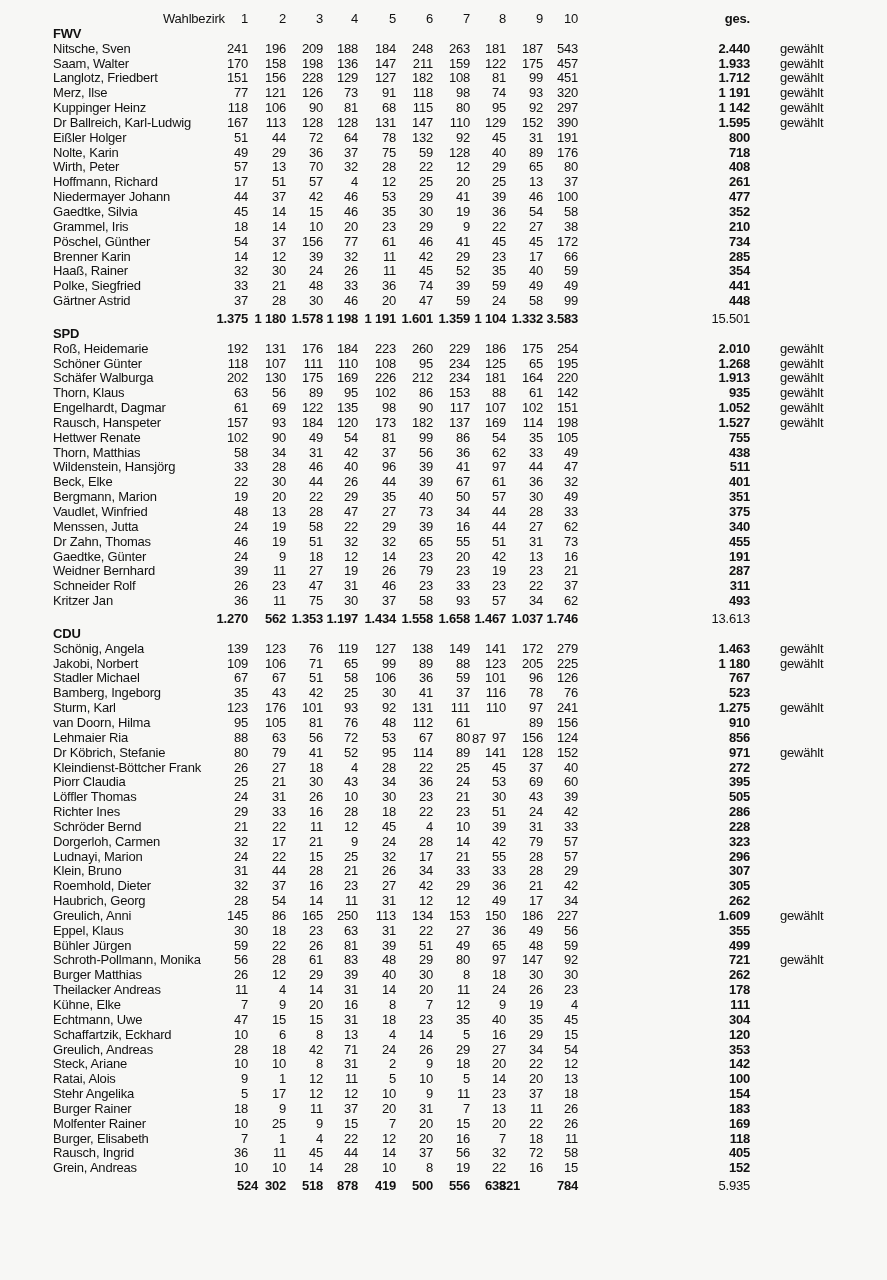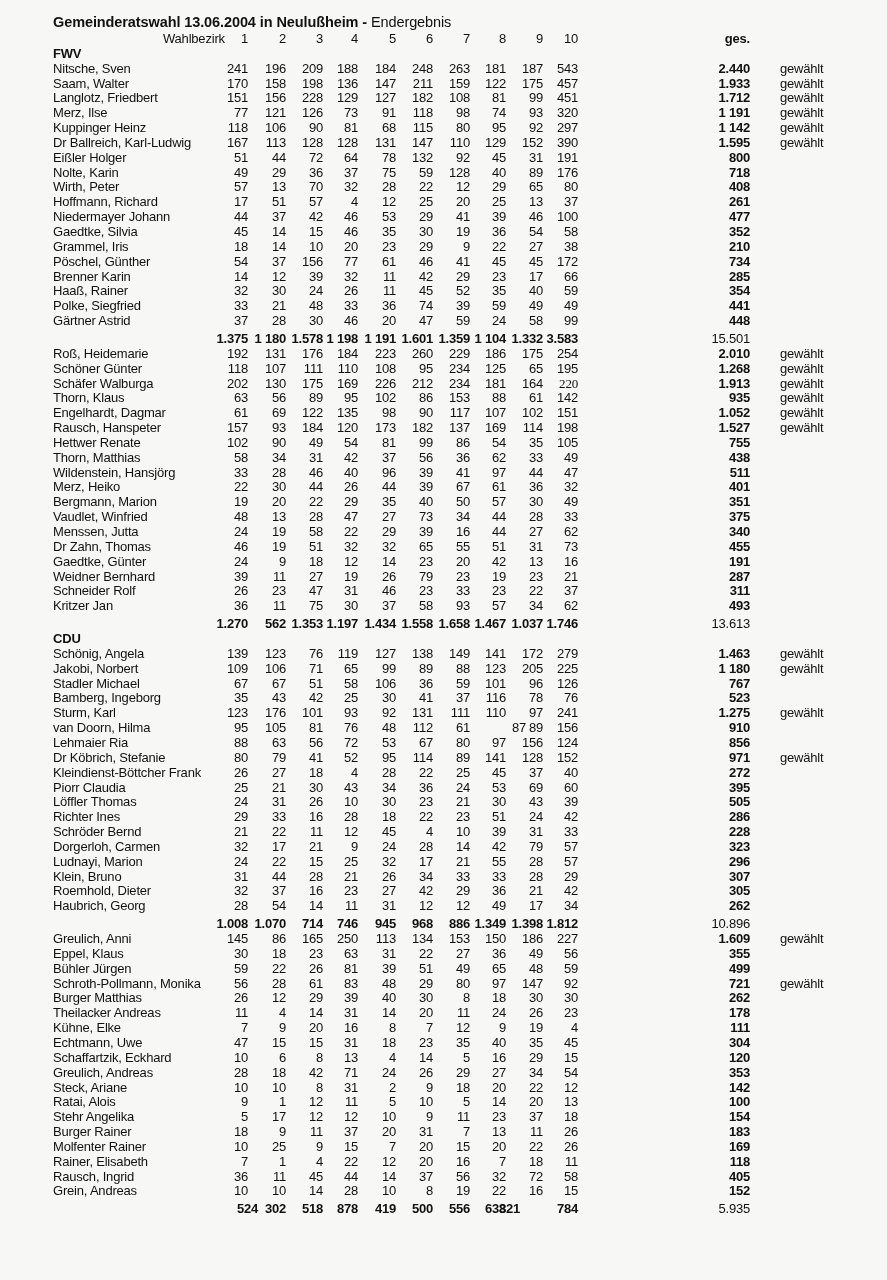--- a/index.html
+++ b/index.html
@@ -22,23 +22,20 @@
   .hdr .ges { font-weight: bold; }
   .party { font-weight: bold; }
   .sum .num { font-weight: bold; }
   .sum .ges { font-weight: normal; }
   .sum { height: 18px; line-height: 20px; }
 </style>
 </head>
 <body>
 
 <div class="page">
-  <div class="title">
-    <b>Gemeinderatswahl 13.06.2004 in Neulußheim</b><span style="font-weight:bold"> - </span><span>Endergebnis</span>
-  </div>
   <div class="row hdr" id="hdr">
     <span class="wb">Wahlbezirk</span>
     <span class="ges">ges.</span>
   <span class="num" style="left: 155px;">1</span>
       <span class="num" style="left: 193px;">2</span>
       <span class="num" style="left: 230px;">3</span>
       <span class="num" style="left: 265px;">4</span>
       <span class="num" style="left: 303px;">5</span>
       <span class="num" style="left: 340px;">6</span>
       <span class="num" style="left: 377px;">7</span>
@@ -327,20 +324,21 @@
           <span class="num" style="left: 303px;">1 191</span>
           <span class="num" style="left: 340px;">1.601</span>
           <span class="num" style="left: 377px;">1.359</span>
           <span class="num" style="left: 413px;">1 104</span>
           <span class="num" style="left: 450px;">1.332</span>
           <span class="num" style="left: 485px;">3.583</span>
           <span class="ges">15.501</span>
         </div>
       </div>
       <div>
+        <div class="row party">SPD</div>
         <div class="row">
           <span class="name">Roß, Heidemarie</span>
           <span class="num" style="left: 155px;">192</span>
           <span class="num" style="left: 193px;">131</span>
           <span class="num" style="left: 230px;">176</span>
           <span class="num" style="left: 265px;">184</span>
           <span class="num" style="left: 303px;">223</span>
           <span class="num" style="left: 340px;">260</span>
           <span class="num" style="left: 377px;">229</span>
           <span class="num" style="left: 413px;">186</span>
@@ -368,21 +366,21 @@
           <span class="name">Schäfer  Walburga</span>
           <span class="num" style="left: 155px;">202</span>
           <span class="num" style="left: 193px;">130</span>
           <span class="num" style="left: 230px;">175</span>
           <span class="num" style="left: 265px;">169</span>
           <span class="num" style="left: 303px;">226</span>
           <span class="num" style="left: 340px;">212</span>
           <span class="num" style="left: 377px;">234</span>
           <span class="num" style="left: 413px;">181</span>
           <span class="num" style="left: 450px;">164</span>
-          <span class="num" style="left: 485px; font-family: Liberation Serif, serif;">220</span>
+          <span class="num" style="left: 485px;">220</span>
           <span class="ges">1.913</span>
           <span class="status">gewählt</span>
         </div>
         <div class="row">
           <span class="name">Thorn, Klaus</span>
           <span class="num" style="left: 155px;">63</span>
           <span class="num" style="left: 193px;">56</span>
           <span class="num" style="left: 230px;">89</span>
           <span class="num" style="left: 265px;">95</span>
           <span class="num" style="left: 303px;">102</span>
@@ -463,21 +461,21 @@
           <span class="num" style="left: 303px;">96</span>
           <span class="num" style="left: 340px;">39</span>
           <span class="num" style="left: 377px;">41</span>
           <span class="num" style="left: 413px;">97</span>
           <span class="num" style="left: 450px;">44</span>
           <span class="num" style="left: 485px;">47</span>
           <span class="ges">511</span>
           <span class="status"></span>
         </div>
         <div class="row">
-          <span class="name">Merz, Heiko</span>
+          <span class="name">Beck, Elke</span>
           <span class="num" style="left: 155px;">22</span>
           <span class="num" style="left: 193px;">30</span>
           <span class="num" style="left: 230px;">44</span>
           <span class="num" style="left: 265px;">26</span>
           <span class="num" style="left: 303px;">44</span>
           <span class="num" style="left: 340px;">39</span>
           <span class="num" style="left: 377px;">67</span>
           <span class="num" style="left: 413px;">61</span>
           <span class="num" style="left: 450px;">36</span>
           <span class="num" style="left: 485px;">32</span>
@@ -697,21 +695,21 @@
         </div>
         <div class="row">
           <span class="name">van Doorn, Hilma</span>
           <span class="num" style="left: 155px;">95</span>
           <span class="num" style="left: 193px;">105</span>
           <span class="num" style="left: 230px;">81</span>
           <span class="num" style="left: 265px;">76</span>
           <span class="num" style="left: 303px;">48</span>
           <span class="num" style="left: 340px;">112</span>
           <span class="num" style="left: 377px;">61</span>
-          <span class="num" style="left: 433px;">87</span>
+          <span class="num" style="left: 393px; margin-top: 16px;">87</span>
           <span class="num" style="left: 450px;">89</span>
           <span class="num" style="left: 485px;">156</span>
           <span class="ges">910</span>
           <span class="status"></span>
         </div>
         <div class="row">
           <span class="name">Lehmaier  Ria</span>
           <span class="num" style="left: 155px;">88</span>
           <span class="num" style="left: 193px;">63</span>
           <span class="num" style="left: 230px;">56</span>
@@ -883,33 +881,20 @@
           <span class="num" style="left: 265px;">11</span>
           <span class="num" style="left: 303px;">31</span>
           <span class="num" style="left: 340px;">12</span>
           <span class="num" style="left: 377px;">12</span>
           <span class="num" style="left: 413px;">49</span>
           <span class="num" style="left: 450px;">17</span>
           <span class="num" style="left: 485px;">34</span>
           <span class="ges">262</span>
           <span class="status"></span>
         </div>
-        <div class="row sum">
-          <span class="num" style="left: 155px;">1.008</span>
-          <span class="num" style="left: 193px;">1.070</span>
-          <span class="num" style="left: 230px;">714</span>
-          <span class="num" style="left: 265px;">746</span>
-          <span class="num" style="left: 303px;">945</span>
-          <span class="num" style="left: 340px;">968</span>
-          <span class="num" style="left: 377px;">886</span>
-          <span class="num" style="left: 413px;">1.349</span>
-          <span class="num" style="left: 450px;">1.398</span>
-          <span class="num" style="left: 485px;">1.812</span>
-          <span class="ges">10.896</span>
-        </div>
       </div>
       <div>
         <div class="row">
           <span class="name">Greulich, Anni</span>
           <span class="num" style="left: 155px;">145</span>
           <span class="num" style="left: 193px;">86</span>
           <span class="num" style="left: 230px;">165</span>
           <span class="num" style="left: 265px;">250</span>
           <span class="num" style="left: 303px;">113</span>
           <span class="num" style="left: 340px;">134</span>
@@ -1124,21 +1109,21 @@
           <span class="num" style="left: 303px;">7</span>
           <span class="num" style="left: 340px;">20</span>
           <span class="num" style="left: 377px;">15</span>
           <span class="num" style="left: 413px;">20</span>
           <span class="num" style="left: 450px;">22</span>
           <span class="num" style="left: 485px;">26</span>
           <span class="ges">169</span>
           <span class="status"></span>
         </div>
         <div class="row">
-          <span class="name">Rainer, Elisabeth</span>
+          <span class="name">Burger, Elisabeth</span>
           <span class="num" style="left: 155px;">7</span>
           <span class="num" style="left: 193px;">1</span>
           <span class="num" style="left: 230px;">4</span>
           <span class="num" style="left: 265px;">22</span>
           <span class="num" style="left: 303px;">12</span>
           <span class="num" style="left: 340px;">20</span>
           <span class="num" style="left: 377px;">16</span>
           <span class="num" style="left: 413px;">7</span>
           <span class="num" style="left: 450px;">18</span>
           <span class="num" style="left: 485px;">11</span>

